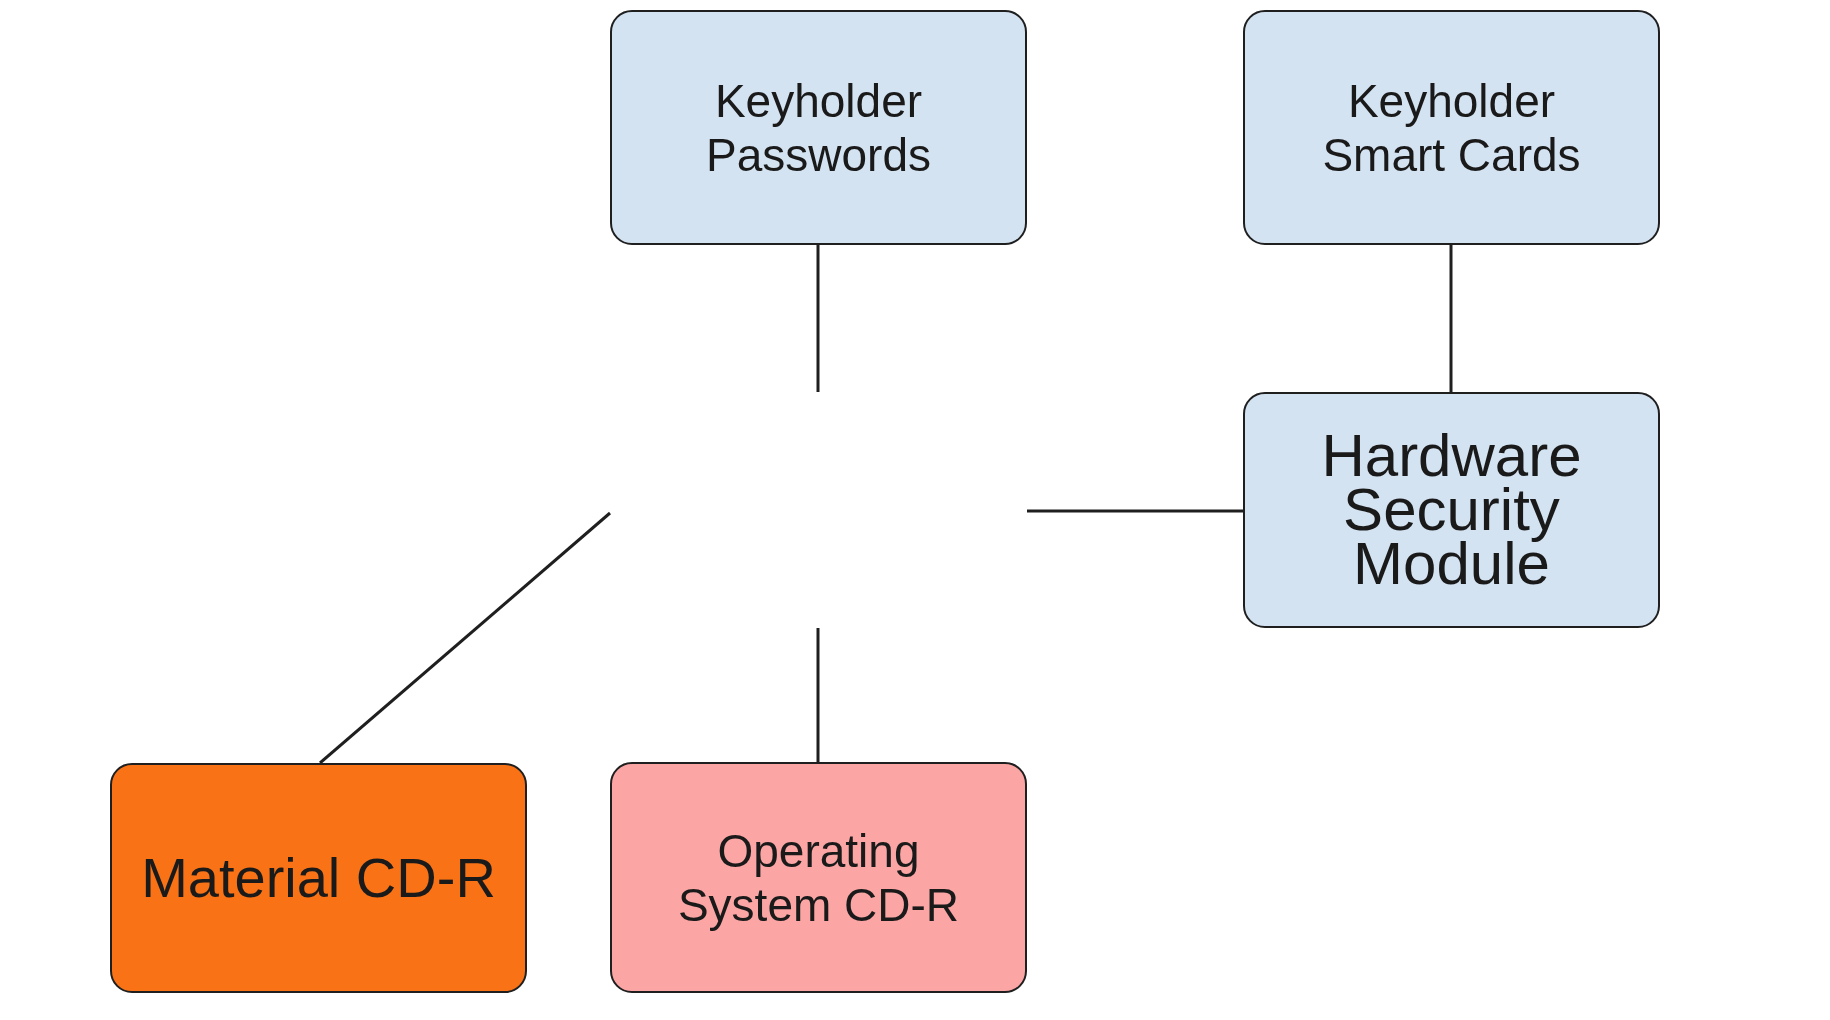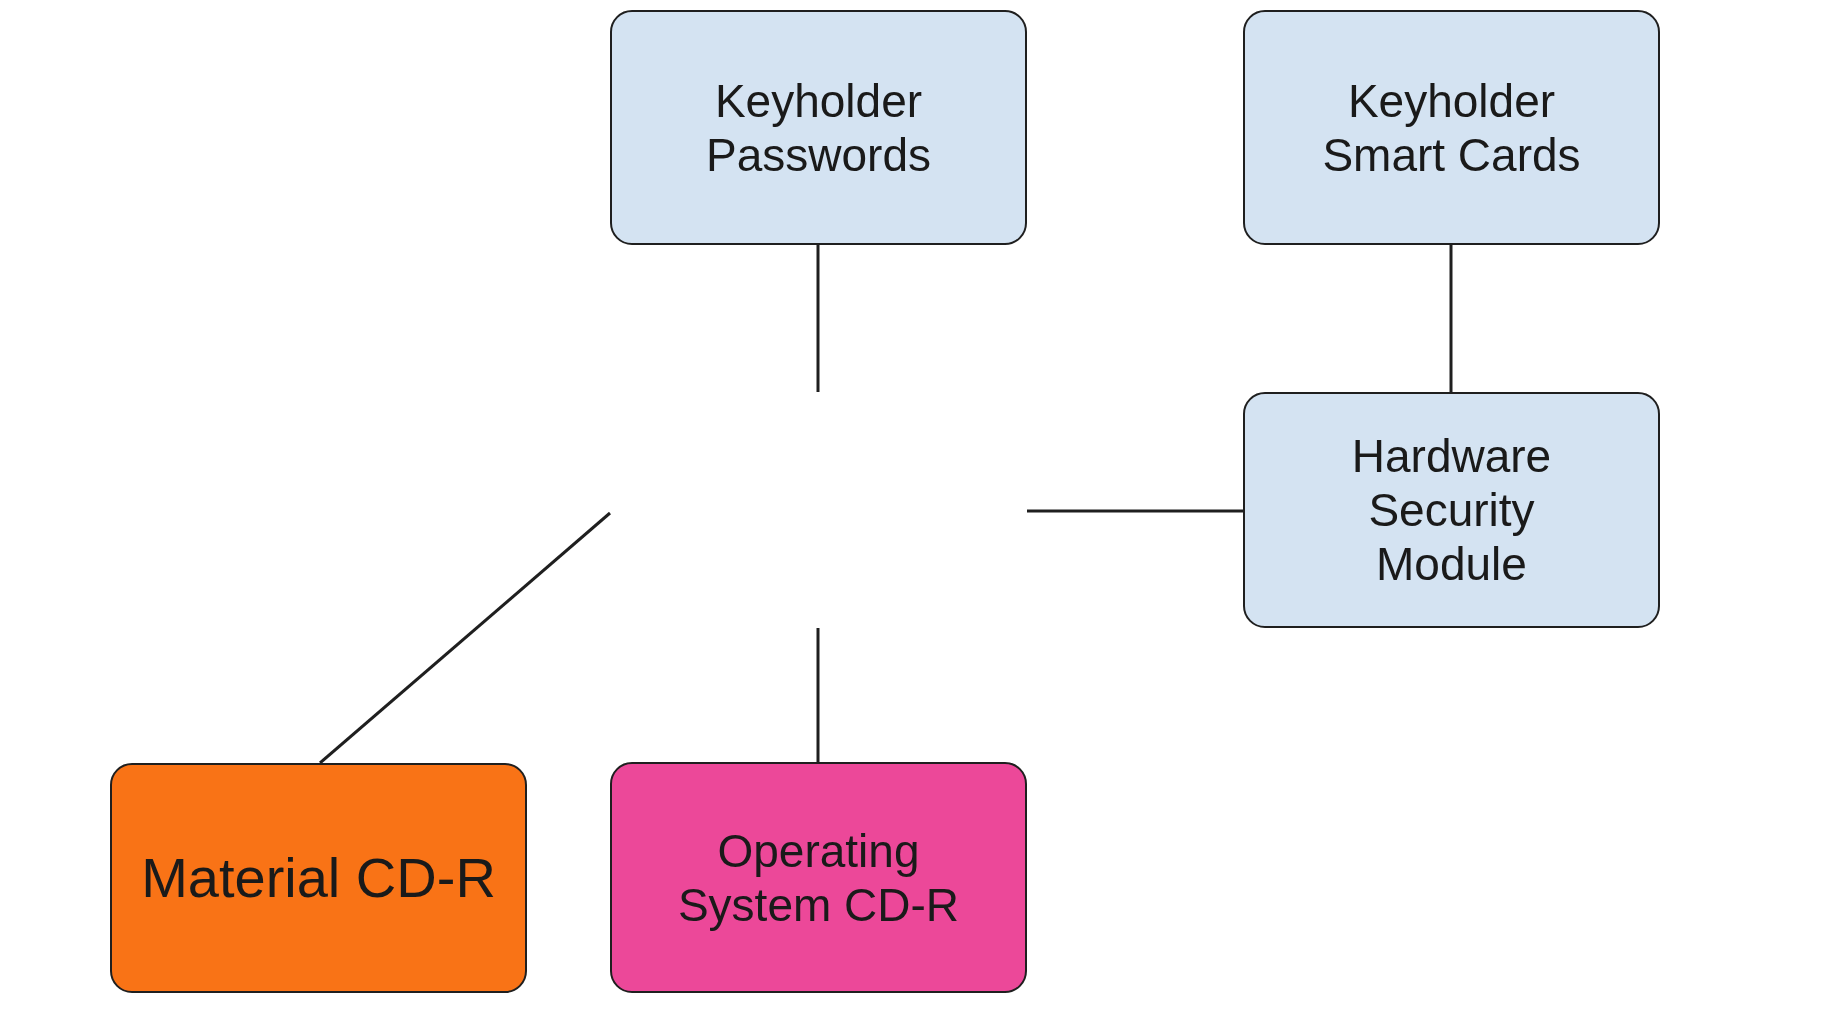--- a/index.html
+++ b/index.html
@@ -70,28 +70,28 @@
     <span class="node-label">Keyholder
 Passwords</span>
   </div>
 
   <div class="node" id="node-keyholder-smart-cards" style="left: 1206px; top: 10px; width: 417px; height: 235px; background: rgb(212, 227, 242); border-color: rgb(31, 31, 31); border-radius: 22px; color: rgb(26, 26, 26); font-size: 46px;">
     <span class="node-label">Keyholder
 Smart Cards</span>
   </div>
 
 
-  <div class="node" id="node-hardware-security-module" style="left: 1206px; top: 392px; width: 417px; height: 236px; background: rgb(212, 227, 242); border-color: rgb(31, 31, 31); border-radius: 22px; color: rgb(26, 26, 26); font-size: 46px;">
+  <div class="node" id="node-hardware-security-module" style="left: 1206px; top: 392px; width: 417px; height: 236px; background: rgb(212, 227, 242); border-color: rgb(31, 31, 31); border-radius: 22px; color: rgb(26, 26, 26); font-size: 60px;">
     <span class="node-label">Hardware
 Security
 Module</span>
   </div>
 
   <div class="node" id="node-material-cd-r" style="left: 73px; top: 763px; width: 417px; height: 230px; background: #f97316; border-color: rgb(31, 31, 31); border-radius: 22px; color: rgb(26, 26, 26); font-size: 56px;">
     <span class="node-label">Material CD-R</span>
   </div>
 
-  <div class="node" id="node-operating-system-cd-r" style="left: 573px; top: 762px; width: 417px; height: 231px; background: #ec4899; border-color: rgb(31, 31, 31); border-radius: 22px; color: rgb(26, 26, 26); font-size: 46px;">
+  <div class="node" id="node-operating-system-cd-r" style="left: 573px; top: 762px; width: 417px; height: 231px; background: #fca5a5; border-color: rgb(31, 31, 31); border-radius: 22px; color: rgb(26, 26, 26); font-size: 46px;">
     <span class="node-label">Operating
 System CD-R</span>
   </div>
 
 </div>
 
 </body></html>

